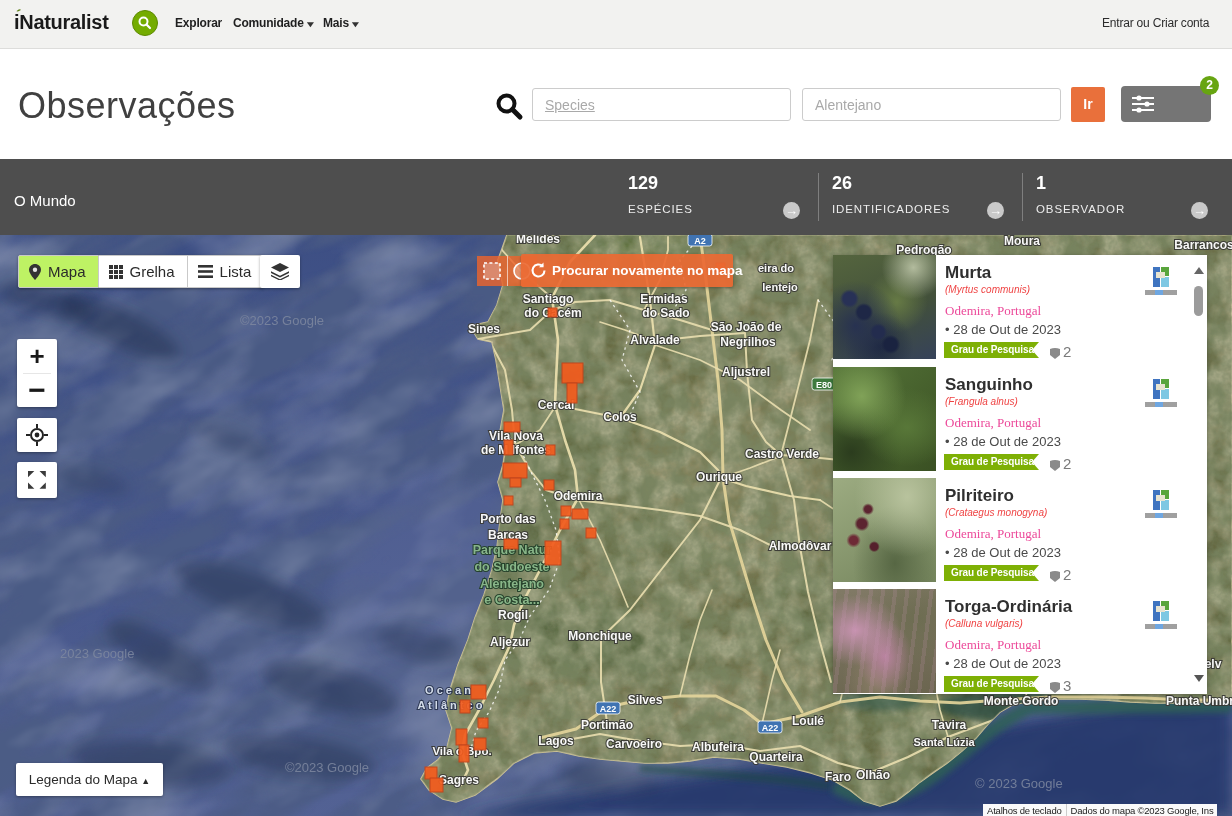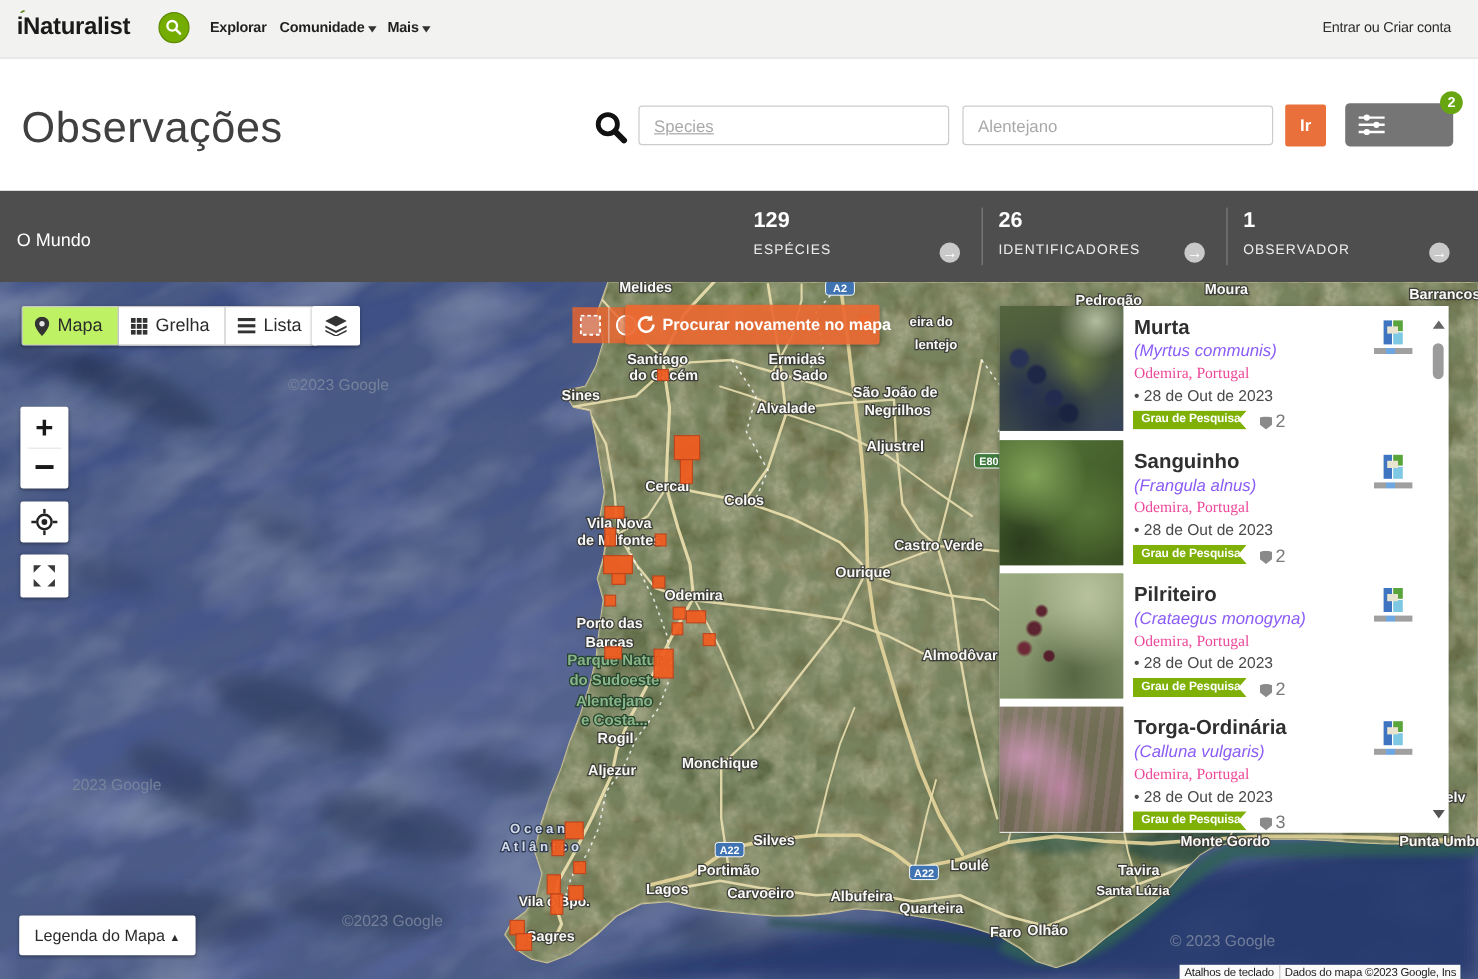--- a/index.html
+++ b/index.html
@@ -62,21 +62,21 @@
 #legend{left:16px;top:528px;width:147px;height:33px;border-radius:2px;font-size:13.5px;color:#2b2b2b;line-height:33px;text-align:center;}
 
 #attr{position:absolute;left:983px;top:569px;height:12px;display:flex;font-size:9.5px;color:#1a1a1a;}
 #attr div{background:#fafafa;padding:0 4px;line-height:13px;white-space:nowrap;letter-spacing:-0.2px;}
 
 #panel{position:absolute;left:833px;top:255px;width:374px;height:439px;background:#fff;box-shadow:0 1px 4px rgba(0,0,0,0.3);}
 .card{position:absolute;left:0;width:374px;height:104px;}
 .photo{position:absolute;left:0;top:0;width:103px;height:104px;}
 .ct{position:absolute;left:112px;top:0;width:250px;}
 .ct .t1{font-size:17px;font-weight:bold;color:#2f2f2f;position:absolute;left:0;top:8px;}
-.ct .t2{font-size:14px;font-style:italic;color:#8b5cf6;position:absolute;left:0;top:29px;}
+.ct .t2{font-size:10px;font-style:italic;color:#ef4444;position:absolute;left:0;top:29px;}
 .ct .t3{font-size:13px;color:#ec4899;position:absolute;left:0;top:48px;font-family:Liberation Serif, serif;}
 .ct .t4{font-size:13px;color:#4a4a4a;position:absolute;left:0;top:67px;}
 .gbadge{position:absolute;left:111px;top:87px;width:95px;height:16px;background:#7eb005;color:#fff;font-size:10px;letter-spacing:-0.1px;font-weight:bold;text-align:left;padding-left:7px;box-sizing:border-box;line-height:16px;white-space:nowrap;overflow:hidden;clip-path:polygon(0 0,95px 0,88px 50%,95px 100%,0 100%);}
 .cnt{position:absolute;left:217px;top:88px;font-size:15px;color:#7a7a7a;}
 .cnt svg{vertical-align:-2px;margin-right:3px;}
 .plogo{position:absolute;left:319px;top:11px;width:18px;height:22px;}
 .plogo .sub{position:absolute;left:-7px;top:24px;width:32px;height:5px;background:linear-gradient(90deg,#888 0 30%,#4a90d9 30% 55%,#888 55% 100%);opacity:0.8;}
 
 #ph1{background-color:#4c5838;background-image:
  radial-gradient(circle at 30% 55%, #1e2746 0 7%, rgba(30,39,70,0) 10%),

